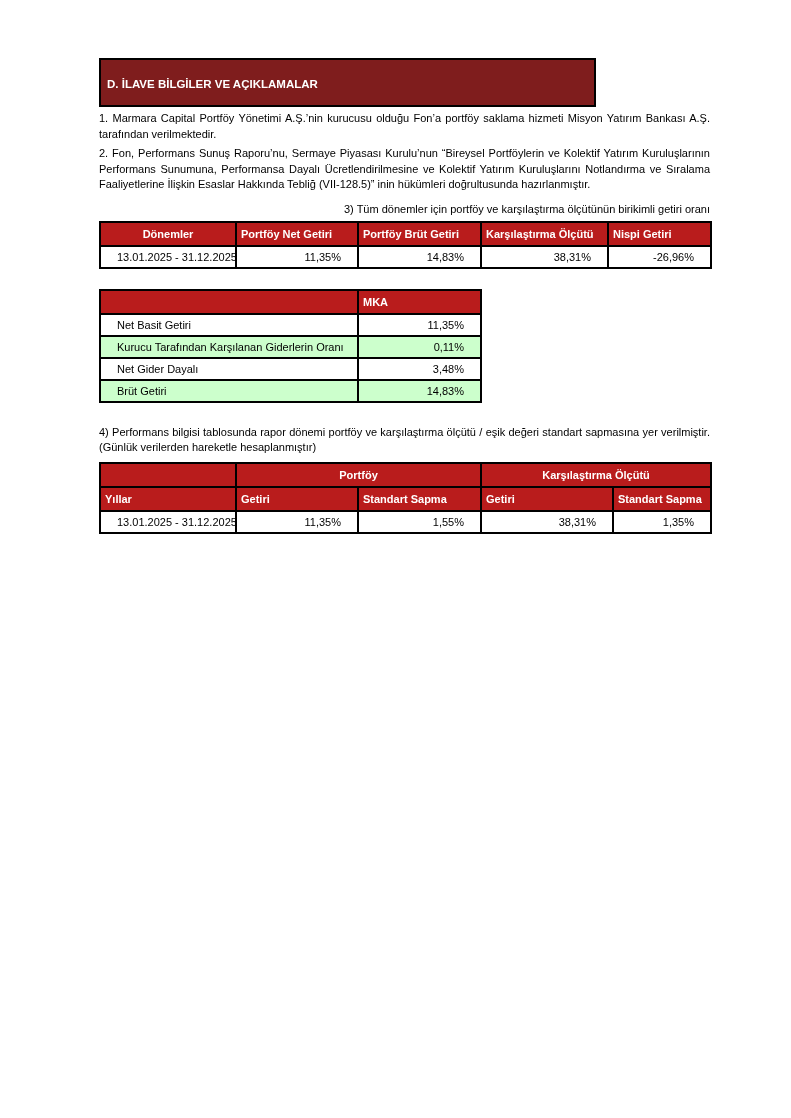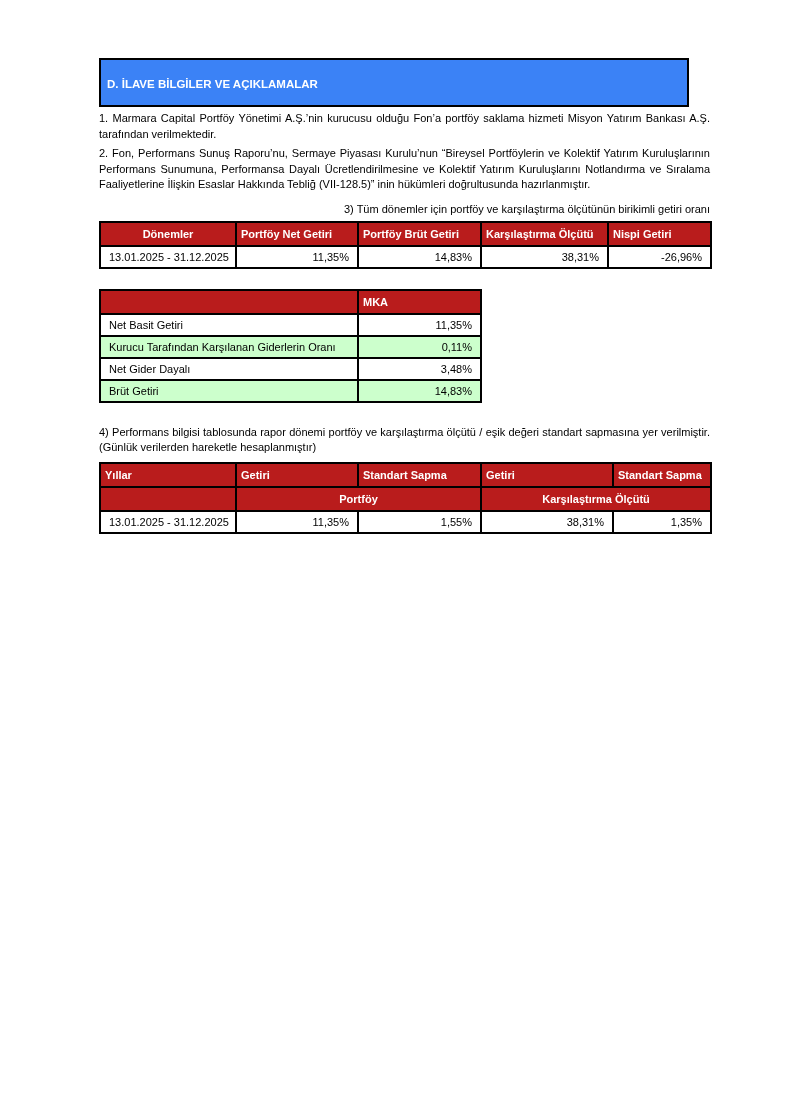--- a/index.html
+++ b/index.html
@@ -15,23 +15,23 @@
     color: #000000;
   }
   .content {
     position: absolute;
     left: 99px;
     top: 58px;
     width: 611px;
   }
   .section-header {
     box-sizing: border-box;
-    width: 590px;
+    width: 497px;
     height: 49px;
-    background: #3b82f6;
+    background: #7f1d1d;
     border: 2px solid #000000;
     color: #ffffff;
     font-weight: bold;
     font-size: 11.5px;
     display: flex;
     align-items: center;
     padding: 6px 0 4px 6px;
   }
   p.body-text {
     font-size: 11px;
@@ -57,21 +57,21 @@
   }
   table.rpt th {
     background: #b91c1c;
     color: #ffffff;
     font-weight: bold;
     height: 22px;
     padding: 0 4px;
   }
   table.rpt td {
     height: 20px;
-    padding: 0 8px;
+    padding: 0 16px;
     background: #ffffff;
   }
   .t1 { width: 611px; margin-top: 4px; }
   .t2 { width: 381px; margin-top: 20px; }
   .t3 { width: 611px; margin-top: 2px; }
   .t2 td { height: 22px; }
   .t3 th, .t3 td { height: 18px; }
   tr.alt td { background: #CCFFCC; }
   .al { text-align: left; }
   .ac { text-align: center; }
@@ -156,30 +156,30 @@
   <table class="rpt t3" style="margin-top:6px">
     <colgroup>
       <col style="width:136px">
         <col style="width:122px">
         <col style="width:123px">
         <col style="width:132px">
         <col style="width:98px">
     </colgroup>
     <thead>
       <tr>
+        <th class="al"></th>
+        <th class="ac" colspan="2">Portföy</th>
+        <th class="ac" colspan="2">Karşılaştırma Ölçütü</th>
+      </tr>
+      <tr>
         <th class="al">Yıllar</th>
         <th class="al">Getiri</th>
         <th class="al">Standart Sapma</th>
         <th class="al">Getiri</th>
         <th class="al">Standart Sapma</th>
-      </tr>
-      <tr>
-        <th class="al"></th>
-        <th class="ac" colspan="2">Portföy</th>
-        <th class="ac" colspan="2">Karşılaştırma Ölçütü</th>
       </tr>
     </thead>
     <tbody>
       <tr>
         <td class="al">13.01.2025 - 31.12.2025</td>
         <td class="ar">11,35%</td>
         <td class="ar">1,55%</td>
         <td class="ar">38,31%</td>
         <td class="ar">1,35%</td>
       </tr>

